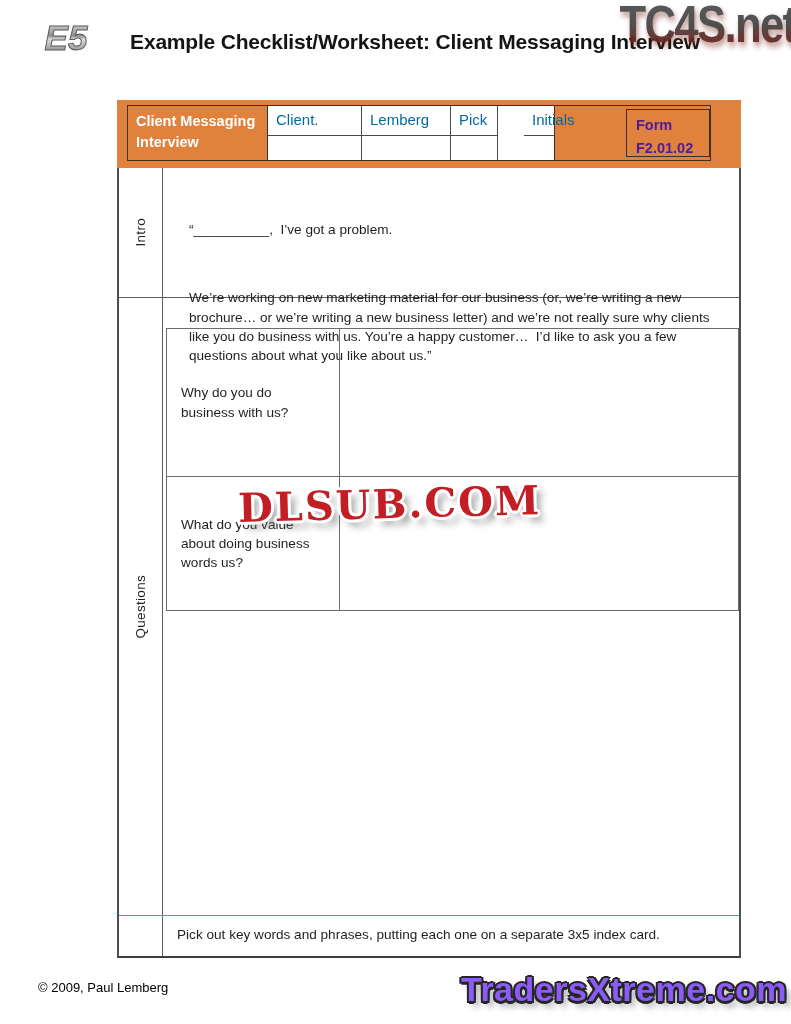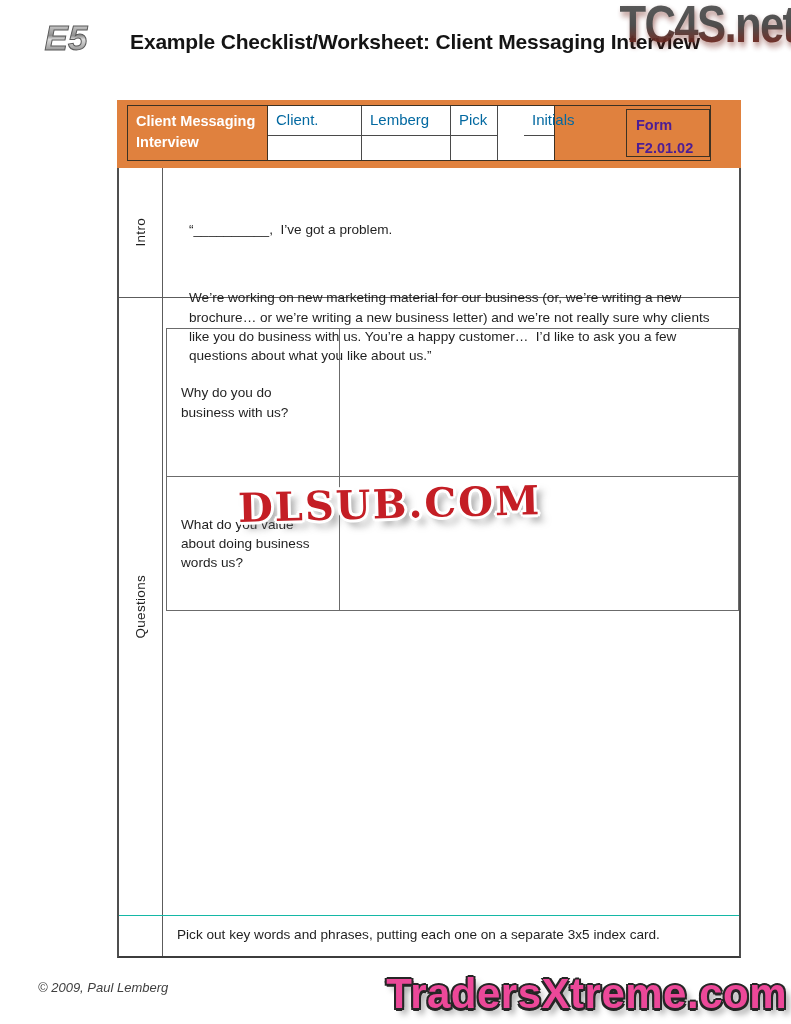--- a/index.html
+++ b/index.html
@@ -86,25 +86,25 @@
   
   .wm-mid{
     position:absolute;left:238px;top:480px;z-index:9;
     font-family:"DejaVu Serif",serif;font-weight:bold;font-size:40px;letter-spacing:2px;
     color:#c41e25;transform:rotate(-1.5deg);white-space:nowrap;
     text-shadow:
       -2px -2px 0 #ffffff, 2px -2px 0 #ffffff, -2px 2px 0 #ffffff, 2px 2px 0 #ffffff,
       -3px 0 0 #ffffff, 3px 0 0 #ffffff, 0 -3px 0 #ffffff, 0 3px 0 #ffffff,
       6px 7px 7px rgba(110,110,110,0.65);
   }
-  .copyright{position:absolute;left:38px;top:980px;font-size:13px;color:#404040;font-style:italic;}
+  .copyright{position:absolute;left:38px;top:980px;font-size:13px;color:#000000;}
   .wm-bottom{
     position:absolute;right:4px;top:970px;z-index:9;
-    font-size:42px;font-weight:bold;letter-spacing:0.5px;white-space:nowrap;
-    color:#ec4899;
+    font-size:34px;font-weight:bold;letter-spacing:0.5px;white-space:nowrap;
+    color:#8b5cf6;
     text-shadow:
       -2px -1px 0 #262626, 2px -1px 0 #262626, -2px 2px 0 #262626, 2px 2px 0 #262626,
       0 -2px 0 #262626, 0 3px 0 #262626,
       5px 6px 6px rgba(0,0,0,0.38);
   }
 </style>
 </head>
 <body>
 
 <div class="logo">

